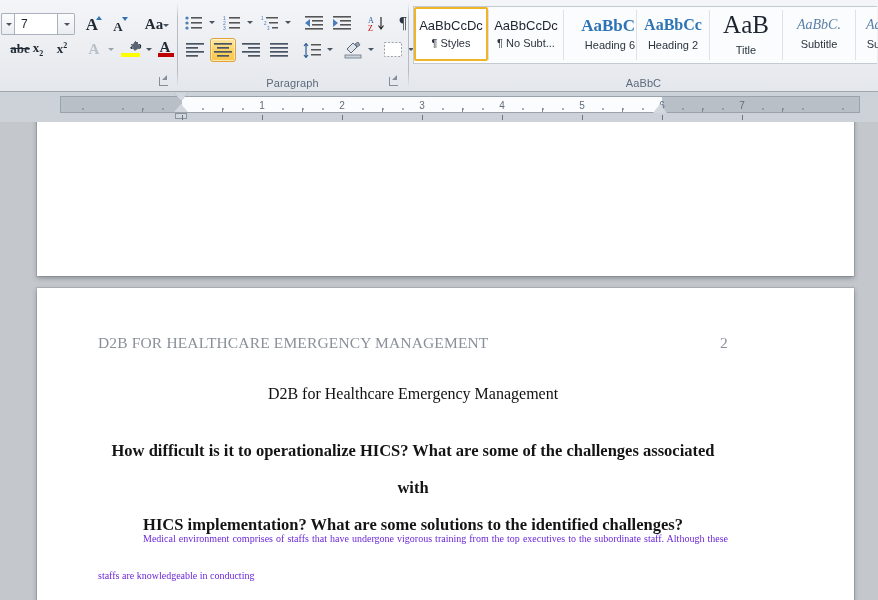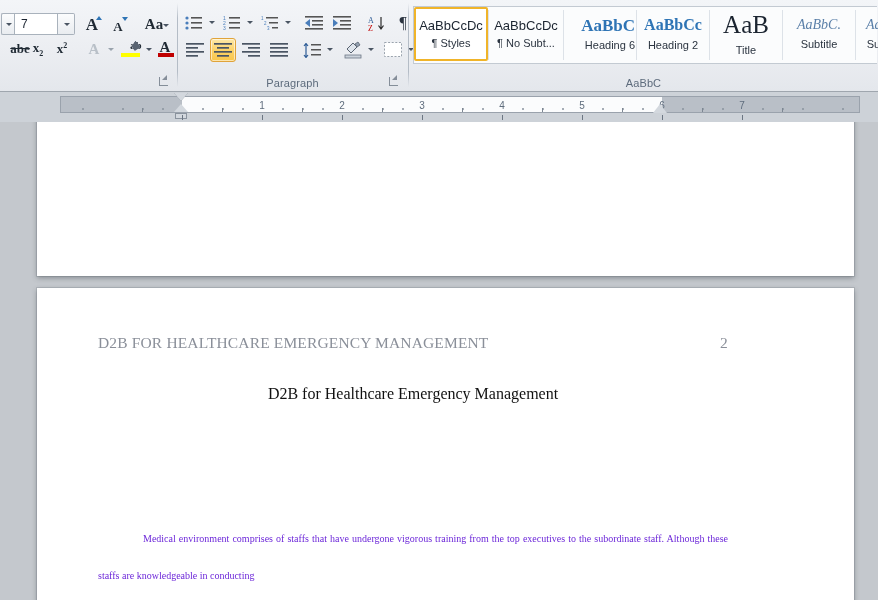--- a/index.html
+++ b/index.html
@@ -497,16 +497,18 @@
   <div class="page" id="page2"></div>
 
   <div id="runhead" class="doc-text">
     <span>D2B FOR HEALTHCARE EMERGENCY MANAGEMENT</span>
     <span>2</span>
   </div>
 
   <div id="doc-title" class="doc-text">D2B for Healthcare Emergency Management</div>
 
   <div id="heading-q" class="doc-text">
+    <div>How difficult is it to operationalize HICS? What are some of the challenges associated with</div>
+    <div>HICS implementation?  What are some solutions to the identified challenges?</div>
   </div>
 
   <div id="body-p" class="doc-text">Medical environment comprises of staffs that have undergone vigorous training from the top executives to the subordinate staff. Although these staffs are knowledgeable in conducting</div>
 </div>
 
 </body></html>

